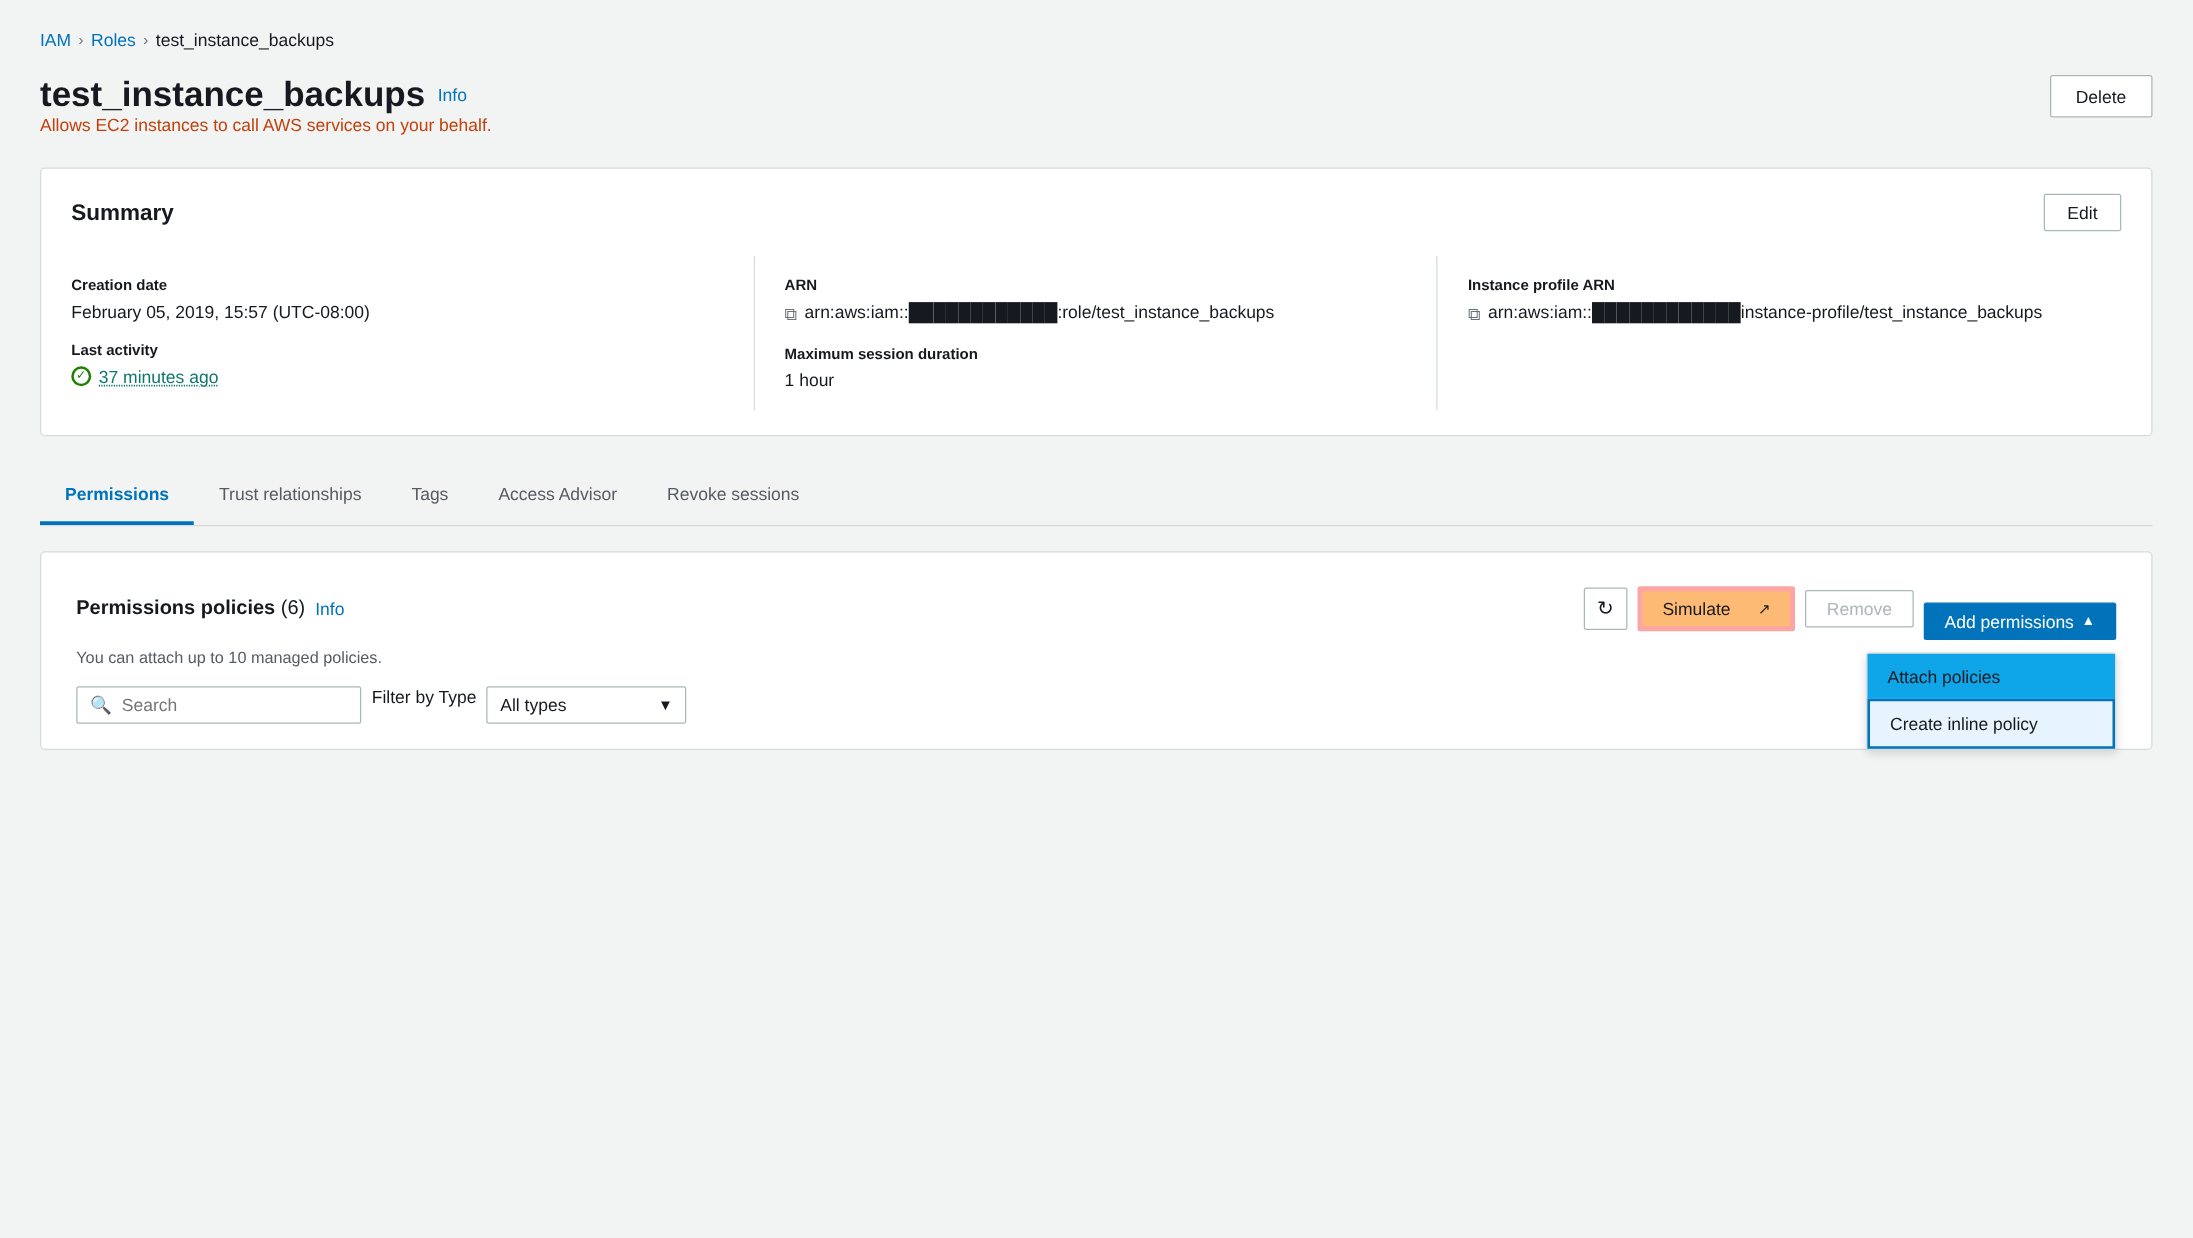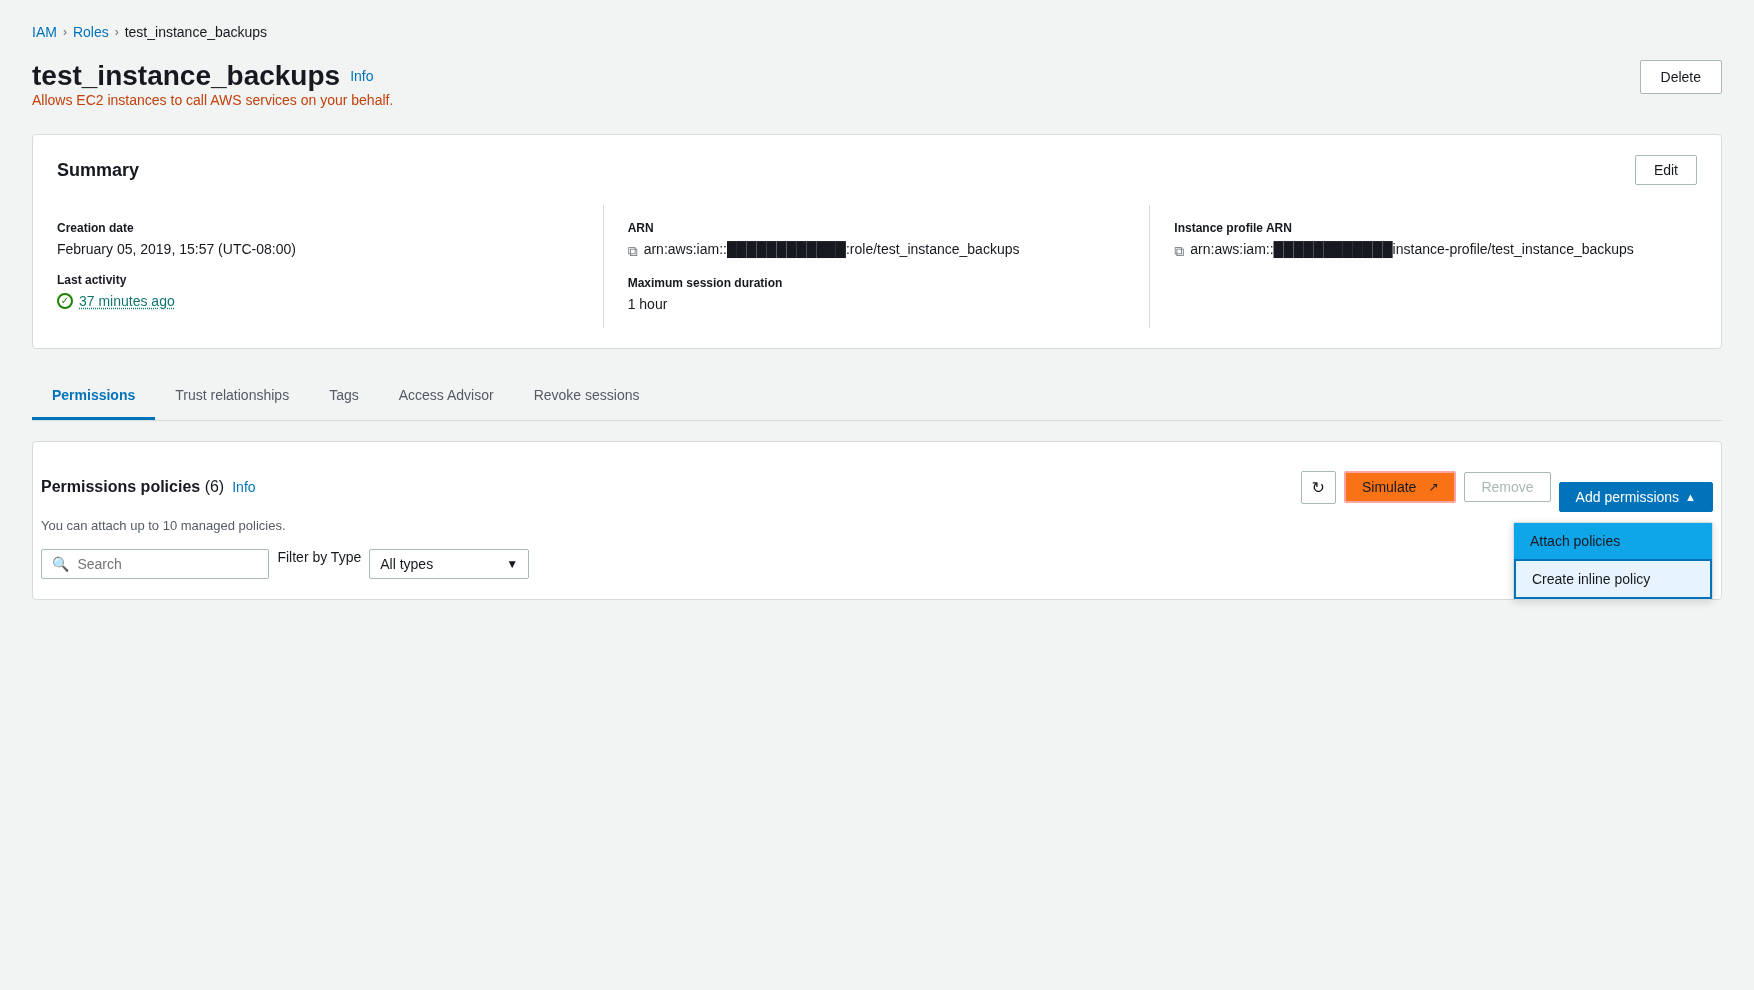--- a/index.html
+++ b/index.html
@@ -159,21 +159,21 @@
       color: #0073bb;
       border-bottom: 3px solid #0073bb;
       font-weight: 600;
     }
 
     
     .permissions-card {
       background: #fff;
       border: 1px solid #d5dbdb;
       border-radius: 4px;
-      padding: 20px 8px;
+      padding: 20px 28px;
       position: relative;
     }
     .permissions-header {
       display: flex;
       align-items: center;
       justify-content: space-between;
       margin-bottom: 6px;
     }
     .permissions-title-row {
       display: flex;
@@ -205,29 +205,29 @@
       border: 1px solid #aab7b8;
       border-radius: 2px;
       cursor: pointer;
       font-size: 16px;
       color: #16191f;
       display: flex;
       align-items: center;
     }
     .btn-simulate {
       padding: 6px 16px;
-      background: #f97316;
-      border: 2px solid #fca5a5;
-      border-radius: 2px;
-      cursor: pointer;
-      font-size: 14px;
-      color: #16191f;
-      display: flex;
-      align-items: center;
-      gap: 12px;
+      background: #fdba74;
+      border: 4px solid #fca5a5;
+      border-radius: 2px;
+      cursor: pointer;
+      font-size: 14px;
+      color: #16191f;
+      display: flex;
+      align-items: center;
+      gap: 22px;
     }
     .btn-remove {
       padding: 6px 16px;
       background: #fff;
       border: 1px solid #aab7b8;
       border-radius: 2px;
       cursor: pointer;
       font-size: 14px;
       color: #aab7b8;
     }

